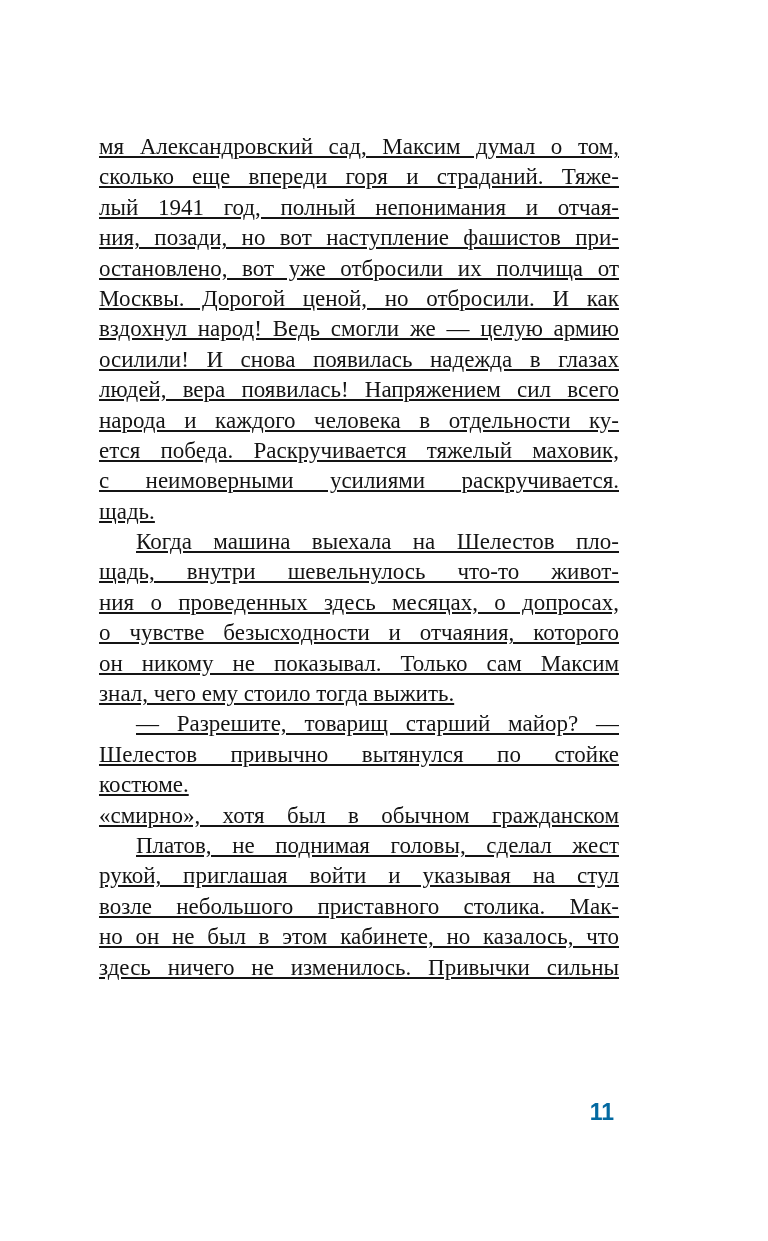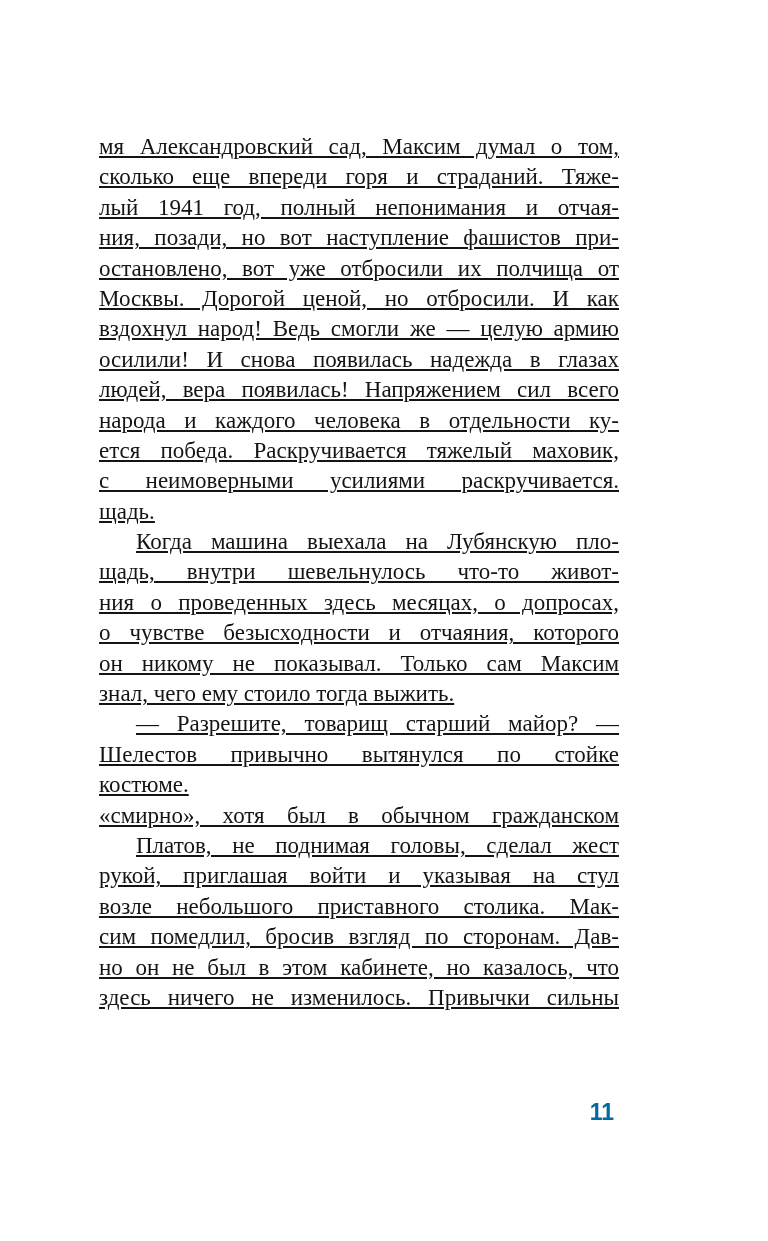--- a/index.html
+++ b/index.html
@@ -63,31 +63,30 @@
       <div class="line">ния, позади, но вот наступление фашистов при-</div>
       <div class="line">остановлено, вот уже отбросили их полчища от</div>
       <div class="line">Москвы. Дорогой ценой, но отбросили. И как</div>
       <div class="line">вздохнул народ! Ведь смогли же — целую армию</div>
       <div class="line">осилили! И снова появилась надежда в глазах</div>
       <div class="line">людей, вера появилась! Напряжением сил всего</div>
       <div class="line">народа и каждого человека в отдельности ку-</div>
       <div class="line">ется победа. Раскручивается тяжелый маховик,</div>
       <div class="line">с неимоверными усилиями раскручивается.</div>
       <div class="line end">щадь.</div>
-      <div class="line indent">Когда машина выехала на Лубянскую пло-</div>
+      <div class="line indent">Когда машина выехала на Шелестов пло-</div>
       <div class="line">щадь, внутри шевельнулось что-то живот-</div>
       <div class="line">ния о проведенных здесь месяцах, о допросах,</div>
       <div class="line">о чувстве безысходности и отчаяния, которого</div>
       <div class="line">он никому не показывал. Только сам Максим</div>
       <div class="line end">знал, чего ему стоило тогда выжить.</div>
       <div class="line indent">— Разрешите, товарищ старший майор? —</div>
       <div class="line">Шелестов привычно вытянулся по стойке</div>
       <div class="line end">костюме.</div>
       <div class="line">«смирно», хотя был в обычном гражданском</div>
       <div class="line indent">Платов, не поднимая головы, сделал жест</div>
       <div class="line">рукой, приглашая войти и указывая на стул</div>
       <div class="line">возле небольшого приставного столика. Мак-</div>
-      <div class="line">сим помедлил, бросив взгляд по сторонам. Дав-</div>
       <div class="line">но он не был в этом кабинете, но казалось, что</div>
       <div class="line">здесь ничего не изменилось. Привычки сильны</div>
     </div>
   <div class="page-number">11</div>
 </div>
 
 </body></html>

